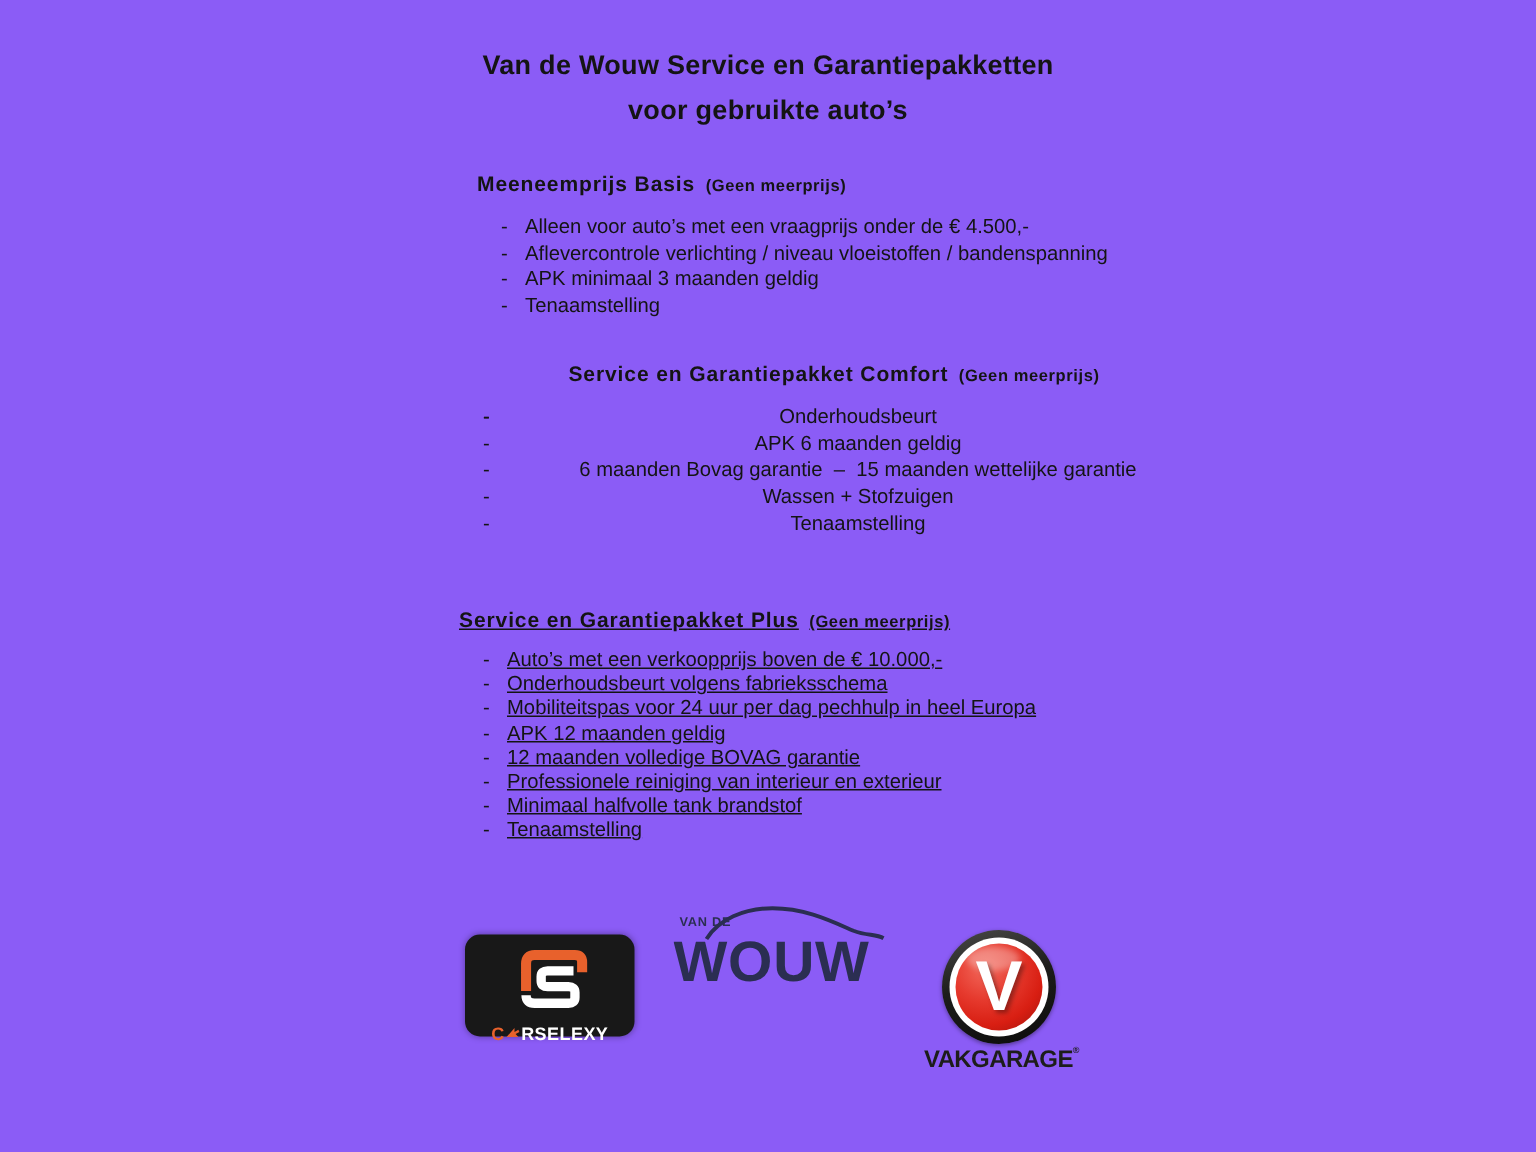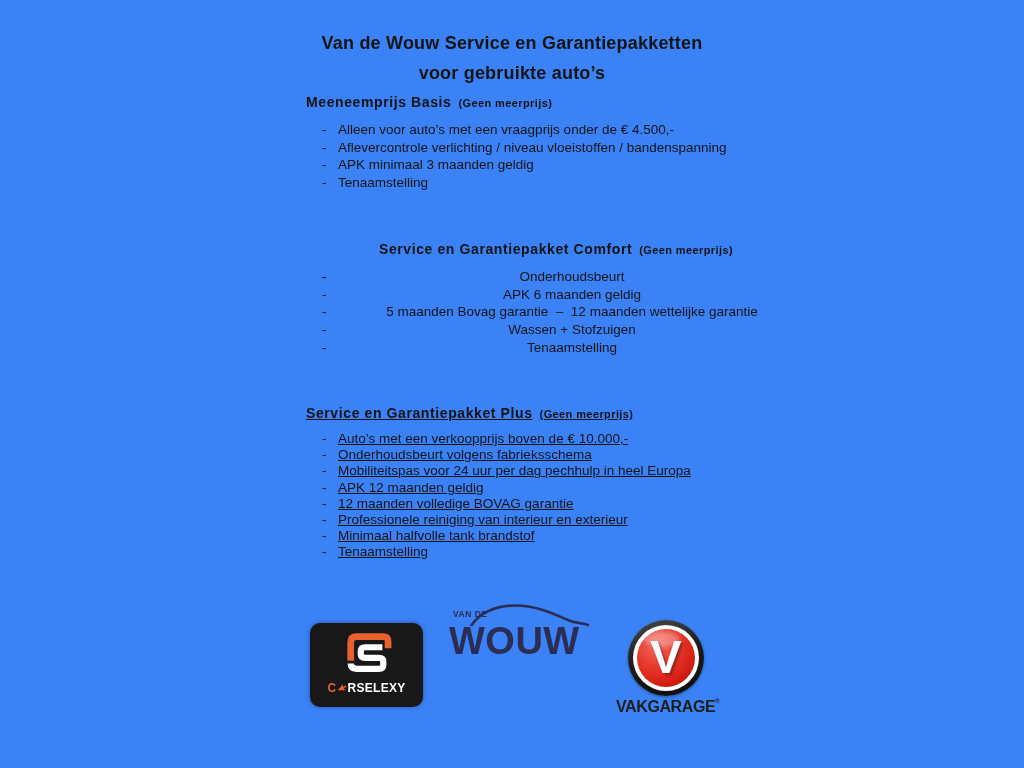--- a/index.html
+++ b/index.html
@@ -1,21 +1,21 @@
 <!DOCTYPE html>
 <html><head>
 <meta charset="utf-8">
 <style>
   * { margin: 0; padding: 0; box-sizing: border-box; }
   html, body { background: #ffffff; }
   .page {
     position: relative;
     width: 1024px;
     height: 768px;
-    background: #3b82f6;
+    background: #8b5cf6;
     font-family: "Liberation Sans", sans-serif;
     color: #141414;
     overflow: hidden;
   }
 
   
   .doc-title {
     position: absolute;
     top: 28px;
     left: 0;
@@ -56,33 +56,33 @@
     line-height: 17.7px;
     white-space: pre-wrap;
   }
   .pkg.s3 li { line-height: 16.2px; }
   .pkg li .dash {
     position: absolute;
     left: 16px;
     top: 0;
   }
 
-  #section-basis   { top: 94px; }
+  #section-basis   { top: 114px; margin-left: 12px; }
   #section-comfort { top: 241px; text-align: center; }
   #section-plus    { top: 405px; text-decoration: underline; }
   #section-plus ul { margin-top: 8px; }
 
   
   .logos { position: absolute; left: 0; top: 0; width: 100%; height: 100%; pointer-events: none; }
 
   
   .carselexy {
     position: absolute;
     left: 310px; top: 623px;
-    width: 113px; height: 84px;
+    width: 113px; height: 68px;
     background: #181818;
     border-radius: 10px;
     box-shadow: 0 0 4px rgba(0,0,0,0.35);
     text-align: center;
   }
   .carselexy .monogram { margin-top: 7px; }
   .carselexy .wordmark {
     margin-top: 1px;
     font-size: 12px;
     font-weight: bold;
@@ -180,21 +180,21 @@
       <li><span class="dash">-</span><span>Tenaamstelling</span></li>
     </ul>
   </section>
 
   <section class="pkg s2" id="section-comfort">
     <h2><span>Service en Garantiepakket Comfort</span><span class="note">(Geen meerprijs)</span></h2>
     <ul>
       <li><span class="dash">-</span></li>
       <li><span class="dash">-</span><span>Onderhoudsbeurt</span></li>
       <li><span class="dash">-</span><span>APK 6 maanden geldig</span></li>
-      <li><span class="dash">-</span><span>5 maanden Bovag garantie  –  12 maanden wettelijke garantie</span></li>
+      <li><span class="dash">-</span><span>6 maanden Bovag garantie  –  15 maanden wettelijke garantie</span></li>
       <li><span class="dash">-</span><span>Wassen + Stofzuigen</span></li>
       <li><span class="dash">-</span><span>Tenaamstelling</span></li>
     </ul>
   </section>
 
   <section class="pkg s3" id="section-plus">
     <h2><span>Service en Garantiepakket Plus</span><span class="note">(Geen meerprijs)</span></h2>
     <ul>
       <li><span class="dash">-</span><span>Auto’s met een verkoopprijs boven de € 10.000,-</span></li>
       <li><span class="dash">-</span><span>Onderhoudsbeurt volgens fabrieksschema</span></li>

